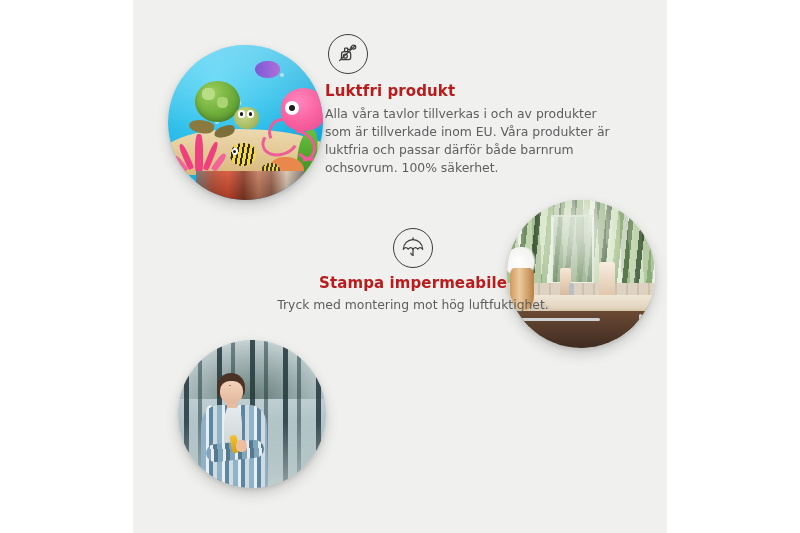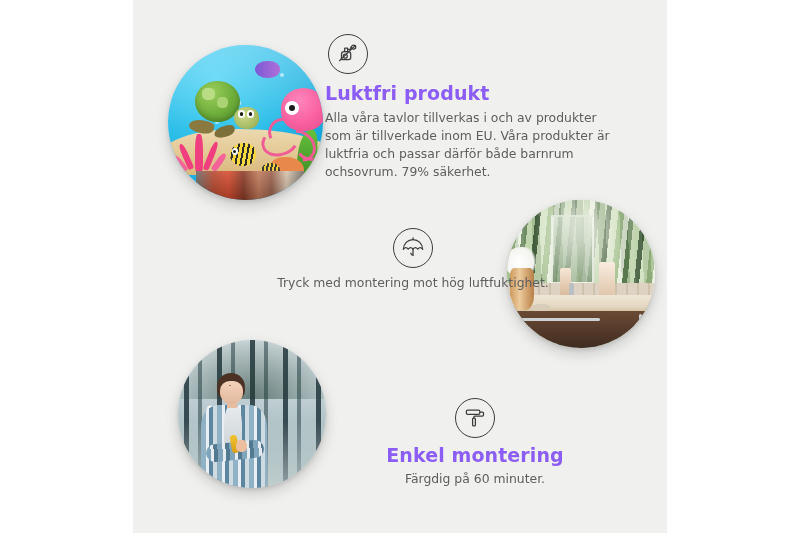--- a/index.html
+++ b/index.html
@@ -309,23 +309,23 @@
   
   .feature{position:absolute;}
   .icon-badge{
     width:40px;height:40px;border-radius:50%;
     border:1.5px solid #3c3c3c;
     display:flex;align-items:center;justify-content:center;
     box-sizing:border-box;
   }
   .feature h3{
     margin:0;
-    font-size:19px;
+    font-size:15px;
     font-weight:bold;
-    color:#8b5cf6;
+    color:#b91c1c;
     letter-spacing:0.1px;
   }
   .feature p{
     margin:0;
     font-size:12.4px;
     line-height:1.45;
     color:#5e5e5e;
   }
 
   
@@ -441,46 +441,34 @@
             <path d="M6.5 18.5 h7.2 a2 2 0 0 0 2-2 v-3.2 a2.6 2.6 0 0 0 -2.6 -2.6 h-4 a2.6 2.6 0 0 0 -2.6 2.6 v3.2 a2 2 0 0 0 0 2 z"></path>
             <rect x="9.6" y="7.2" width="3.1" height="3.4" rx="0.5"></rect>
             <path d="M12.7 8.3 h3.1 v-2.1"></path>
             <circle cx="18.6" cy="6.1" r="2.1"></circle>
             <circle cx="10.3" cy="15.2" r="2.0"></circle>
           </g>
           <line x1="4.6" y1="19.6" x2="20.2" y2="4.6" stroke="#3c3c3c" stroke-width="1.3" stroke-linecap="round"></line>
         </svg>
       </div>
       <h3>Luktfri produkt</h3>
-      <p>Alla våra tavlor tillverkas i och av produkter som är tillverkade inom EU. Våra produkter är luktfria och passar därför både barnrum ochsovrum. 79% säkerhet.</p>
+      <p>Alla våra tavlor tillverkas i och av produkter som är tillverkade inom EU. Våra produkter är luktfria och passar därför både barnrum ochsovrum. 100% säkerhet.</p>
     </div>
 
     <div class="feature" id="feature-waterproof">
       <div class="icon-badge">
         <svg width="26" height="26" viewBox="0 0 26 26" aria-hidden="true">
           <g fill="none" stroke="#3c3c3c" stroke-width="1.25" stroke-linecap="round" stroke-linejoin="round">
             <path d="M3.4 14.2 a9.6 9.6 0 0 1 19.2 0"></path>
             <path d="M3.4 14.2 q2.4 -3 4.8 0 q2.4 -3 4.8 0 q2.4 -3 4.8 0 q2.4 -3 4.8 0"></path>
             <line x1="13" y1="14.2" x2="13" y2="20.2"></line>
             <path d="M13 20.2 a2.1 2.1 0 0 1 -2.1 -2.1"></path>
             <line x1="13" y1="4.6" x2="13" y2="2.9"></line>
           </g>
         </svg>
       </div>
+      <h3>Stampa impermeabile</h3>
       <p>Tryck med montering mot hög luftfuktighet.</p>
     </div>
 
-    <div class="feature" id="feature-easy">
-      <div class="icon-badge">
-        <svg width="26" height="26" viewBox="0 0 26 26" aria-hidden="true">
-          <g fill="none" stroke="#3c3c3c" stroke-width="1.25" stroke-linecap="round" stroke-linejoin="round">
-            <rect x="4.4" y="5.0" width="13.4" height="4.4" rx="1.2"></rect>
-            <path d="M17.8 7.2 h2.6 a1.1 1.1 0 0 1 1.1 1.1 v1.6 a1.1 1.1 0 0 1 -1.1 1.1 h-7.5 a1.1 1.1 0 0 0 -1.1 1.1 v1.0"></path>
-            <rect x="10.6" y="13.1" width="2.8" height="7.8" rx="0.9"></rect>
-          </g>
-        </svg>
-      </div>
-      <h3>Enkel montering</h3>
-      <p>Färgdig på 60 minuter.</p>
-    </div>
 
   </div>
 </div>
 
 </body></html>

